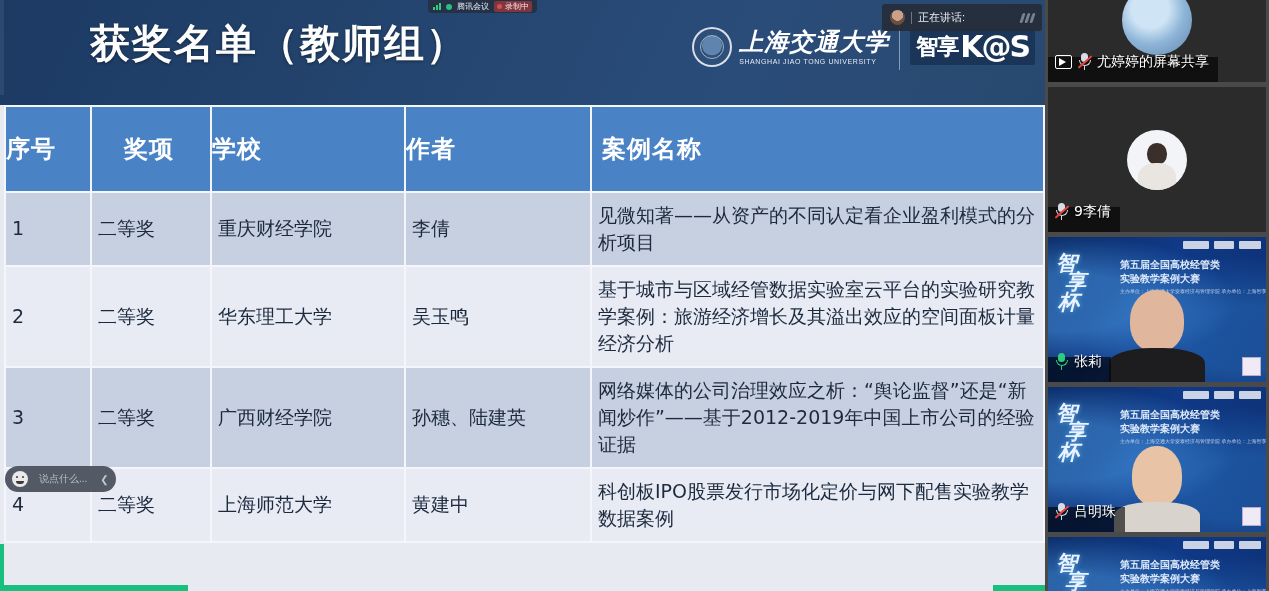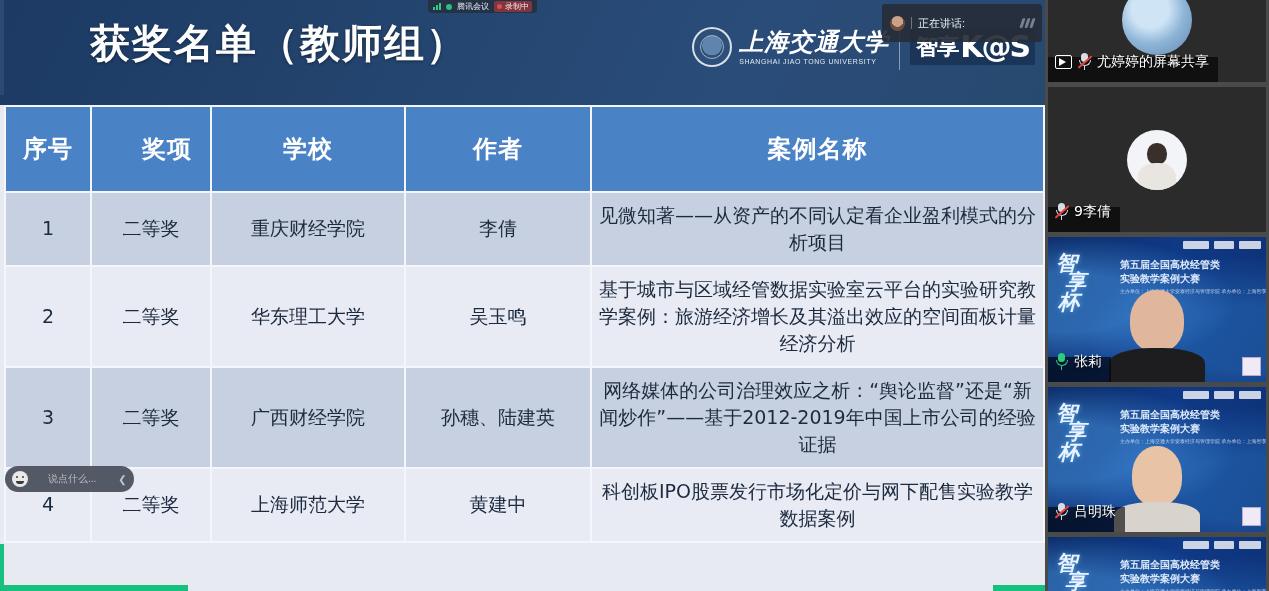--- a/index.html
+++ b/index.html
@@ -100,21 +100,21 @@
 
   
   .award-table {
     width: 1041px; border-collapse: collapse; table-layout: fixed;
     margin-left: 4px;
   }
   .award-table th, .award-table td {
     border: 2px solid #f4f6fb;
     font-family: "DejaVu Sans", sans-serif;
     color: #1c2a3e;
-    text-align: center;
+    text-align: left;
     vertical-align: middle;
   }
   .award-table thead th {
     background: #4a82c6;
     color: #ffffff;
     font-size: 24px; font-weight: bold;
     height: 86px;
     letter-spacing: 1px;
   }
   .award-table tbody tr.r-odd td { background: #c7d0e0; }
@@ -141,37 +141,37 @@
   .sig-bars i:nth-child(3){ height: 7px; }
   .dot-green { width: 6px; height: 6px; border-radius: 50%; background: #27c07c; }
   .rec-tag {
     display: flex; align-items: center; gap: 3px;
     background: rgba(200,60,60,.55); padding: 0 3px; border-radius: 2px; color: #ffd9d9;
   }
   .rec-dot { width: 5px; height: 5px; border-radius: 50%; background: #e04b4b; }
 
   #speaking-chip {
     position: absolute; left: 882px; top: 4px; z-index: 35;
-    width: 160px; height: 38px;
+    width: 160px; height: 27px;
     background: rgba(38,44,56,.92); border-radius: 3px;
     display: flex; align-items: center; gap: 6px; padding: 0 8px;
   }
   .spk-avatar {
     width: 15px; height: 15px; border-radius: 50%;
     background: radial-gradient(circle at 50% 35%, #c9a08a 0 45%, #6d4d3e 46% 100%);
     flex: none;
   }
   .spk-sep { width: 1px; height: 12px; background: rgba(255,255,255,.35); }
   .spk-text { font-size: 11px; color: #e9eef6; white-space: nowrap; }
   .spk-wave { margin-left: auto; display: flex; gap: 2px; opacity: .5; }
   .spk-wave i { width: 3px; height: 10px; border-radius: 2px; background: #c8d2e0; display: block; transform: skewX(-18deg); }
 
   #chat-widget {
     position: absolute; left: 5px; top: 466px; z-index: 36;
-    display: flex; align-items: center; gap: 20px;
+    display: flex; align-items: center; gap: 11px;
     height: 26px; padding: 0 7px;
     background: rgba(72,78,90,.93); border-radius: 13px;
   }
   .emoji-icon {
     width: 16px; height: 16px; border-radius: 50%; background: #e9e9e9;
     position: relative; flex: none;
   }
   .emoji-icon::before {
     content:""; position:absolute; left:3.5px; top:5px; width:2.2px; height:2.2px;
     border-radius:50%; background:#3a3a3a;

